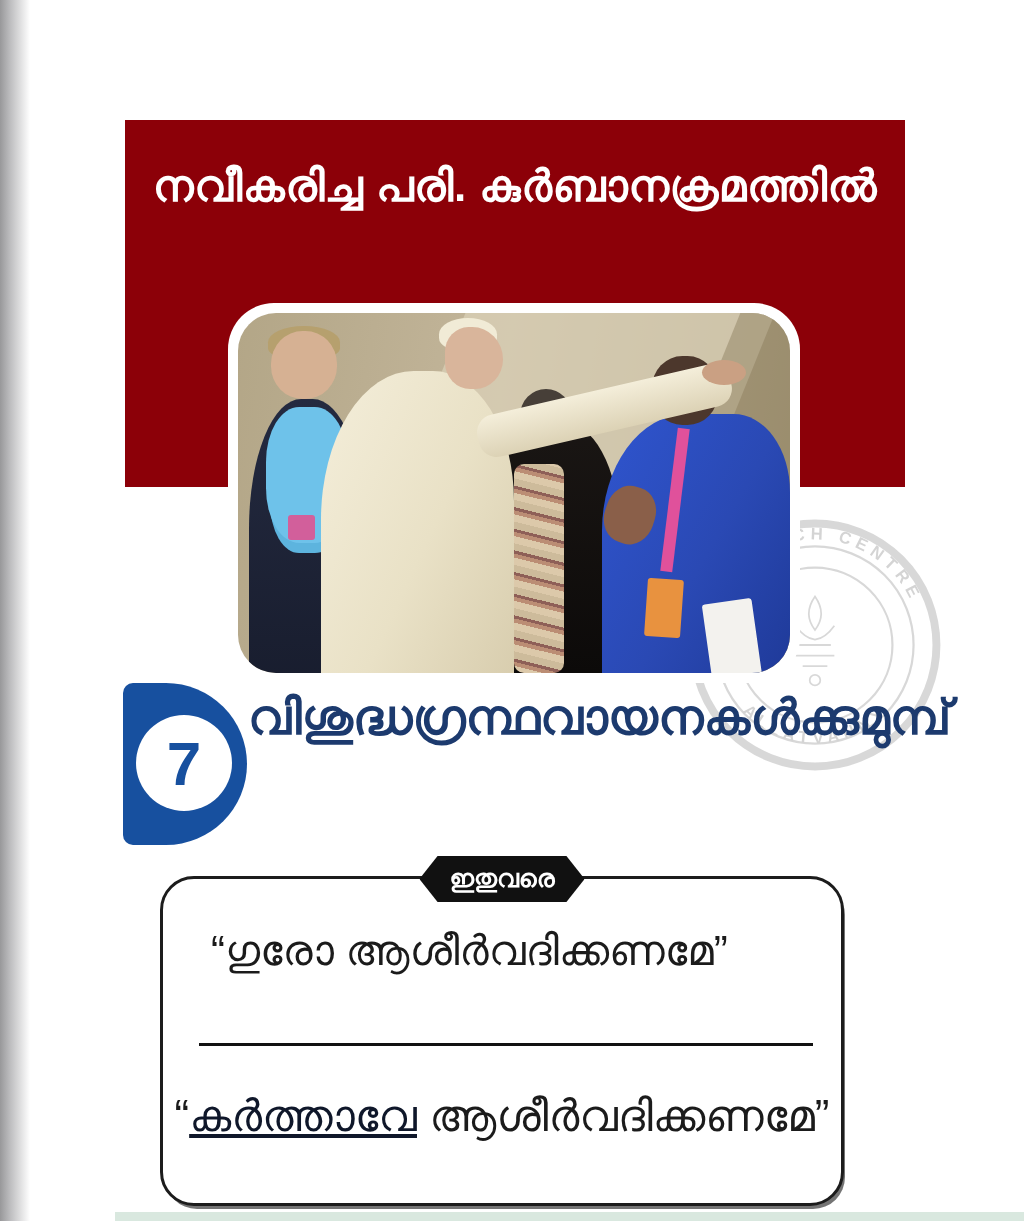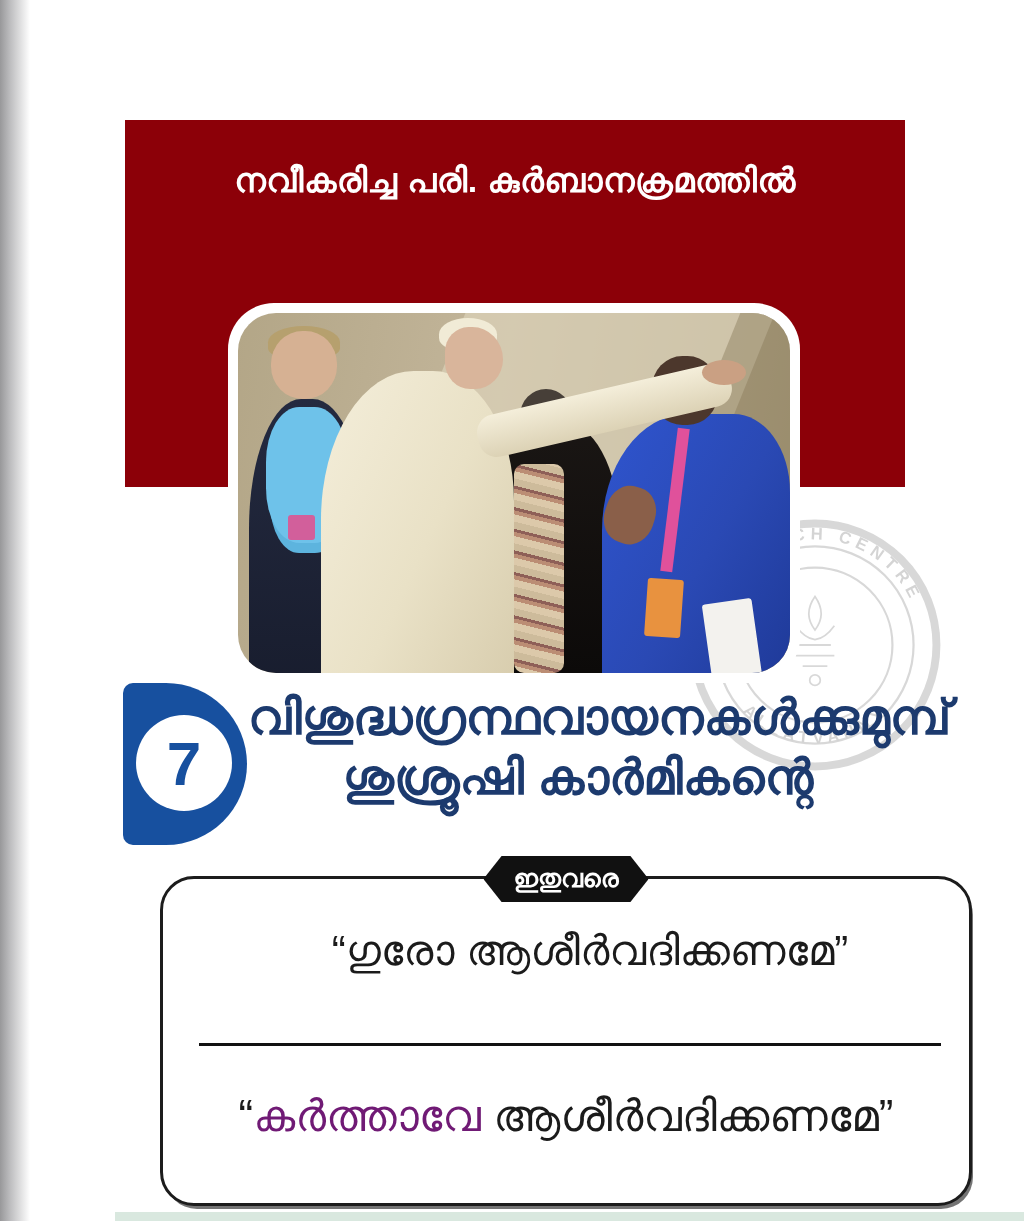--- a/index.html
+++ b/index.html
@@ -8,21 +8,21 @@
   .canvas{position:relative;width:1024px;height:1221px;background:#fff;overflow:hidden;}
 
   
   .edge-shadow{position:absolute;left:0;top:0;bottom:0;width:30px;
      background:linear-gradient(to right,#98989a 0%,#b9b9bb 30%,rgba(255,255,255,0) 100%);}
   .bottom-strip{position:absolute;left:115px;right:0;bottom:0;height:9px;background:#d9e8df;}
 
   
   .header{position:absolute;left:125px;top:120px;width:780px;height:367px;background:#8c0008;}
   .header-title{margin-top:40px;text-align:center;color:#ffffff;font-weight:bold;
-     font-size:34px;line-height:1.2;letter-spacing:.5px;}
+     font-size:44px;line-height:1.2;letter-spacing:.5px;}
 
   
   .stamp{position:absolute;left:683px;top:513px;width:264px;height:264px;opacity:.38;z-index:1;}
 
   
   .photo-card{position:absolute;left:228px;top:303px;width:572px;height:380px;z-index:2;
      background:#ffffff;border-radius:46px;padding:10px;box-sizing:border-box;}
   .photo{position:relative;width:100%;height:100%;border-radius:38px;overflow:hidden;
      background:linear-gradient(100deg,#b3a687 0%,#c3b69b 45%,#a39676 100%);}
   .ph-band{position:absolute;left:30%;top:-35%;width:52%;height:170%;
@@ -71,35 +71,35 @@
   
   .num-badge{position:absolute;left:123px;top:683px;width:124px;height:162px;z-index:3;
      background:#17509f;border-radius:10px 81px 81px 10px;}
   .num-circle{position:absolute;left:13px;top:32px;width:96px;height:96px;background:#ffffff;
      border-radius:50%;display:flex;align-items:center;justify-content:center;}
   .num-circle span{color:#17509f;font-size:62px;font-weight:bold;}
   .point-heading{position:absolute;left:248px;top:688px;width:660px;z-index:3;
      text-align:center;color:#1c3a6e;font-weight:bold;font-size:49px;line-height:1.22;}
 
   
-  .quote-box{position:absolute;left:160px;top:876px;width:812px;height:330px;z-index:3;
+  .quote-box{position:absolute;left:160px;top:876px;width:684px;height:330px;z-index:3;
      background:#ffffff;border:3px solid #1c1c1c;border-radius:34px;box-sizing:border-box;
      box-shadow:3px 5px 0 -2px rgba(70,70,70,.75);}
   .hex-badge{position:absolute;left:50%;transform:translate(-50%,-50%);
      background:#111111;color:#ffffff;font-weight:bold;font-size:25px;
      padding:8px 30px;white-space:nowrap;
      clip-path:polygon(11% 0,89% 0,100% 50%,89% 100%,11% 100%,0 50%);}
   .hex-top{top:0;}
   .divider{position:absolute;left:36px;right:28px;top:164px;height:3px;background:#111;}
   .hex-mid{top:164px;}
-  .quote1{position:absolute;left:0;right:0;top:48px;text-align:center;
+  .quote1{position:absolute;left:0;right:0;top:48px;text-align:left;
      color:#1b1b1b;font-size:42px;font-weight:500;padding-left:48px;}
   .quote2{position:absolute;left:0;right:0;top:212px;text-align:center;
      color:#1b1b1b;font-size:44px;font-weight:500;}
-  .quote2 .hl{color:#701a75;}
+  .quote2 .hl{color:#0f172a;text-decoration:underline;}
 
   
   .stamp text{fill:#8f8f8f;font-size:19px;font-weight:bold;letter-spacing:6px;
      font-family:"Liberation Sans","DejaVu Sans",sans-serif;}
   .stamp .ring{stroke:#9a9a9a;fill:none;}
 </style>
 </head>
 <body>
 
 <div class="canvas">
@@ -161,21 +161,20 @@
   </div>
 
   <div class="num-badge">
     <div class="num-circle">
       <span>7</span>
     </div>
   </div>
 
   <div class="point-heading">
     <div>വിശുദ്ധഗ്രന്ഥവായനകൾക്കുമുമ്പ്</div>
-    <div>ശുശ്രൂഷി കാർമികന്റെ</div>
   </div>
 
   <div class="quote-box">
     <div class="hex-badge hex-top">
       <span>ഇതുവരെ</span>
     </div>
     <div class="quote1">“ഗുരോ ആശീർവദിക്കണമേ”</div>
     <div class="divider"></div>
     <div class="quote2">
       <span>“</span><span class="hl">കർത്താവേ</span><span> ആശീർവദിക്കണമേ”</span>

